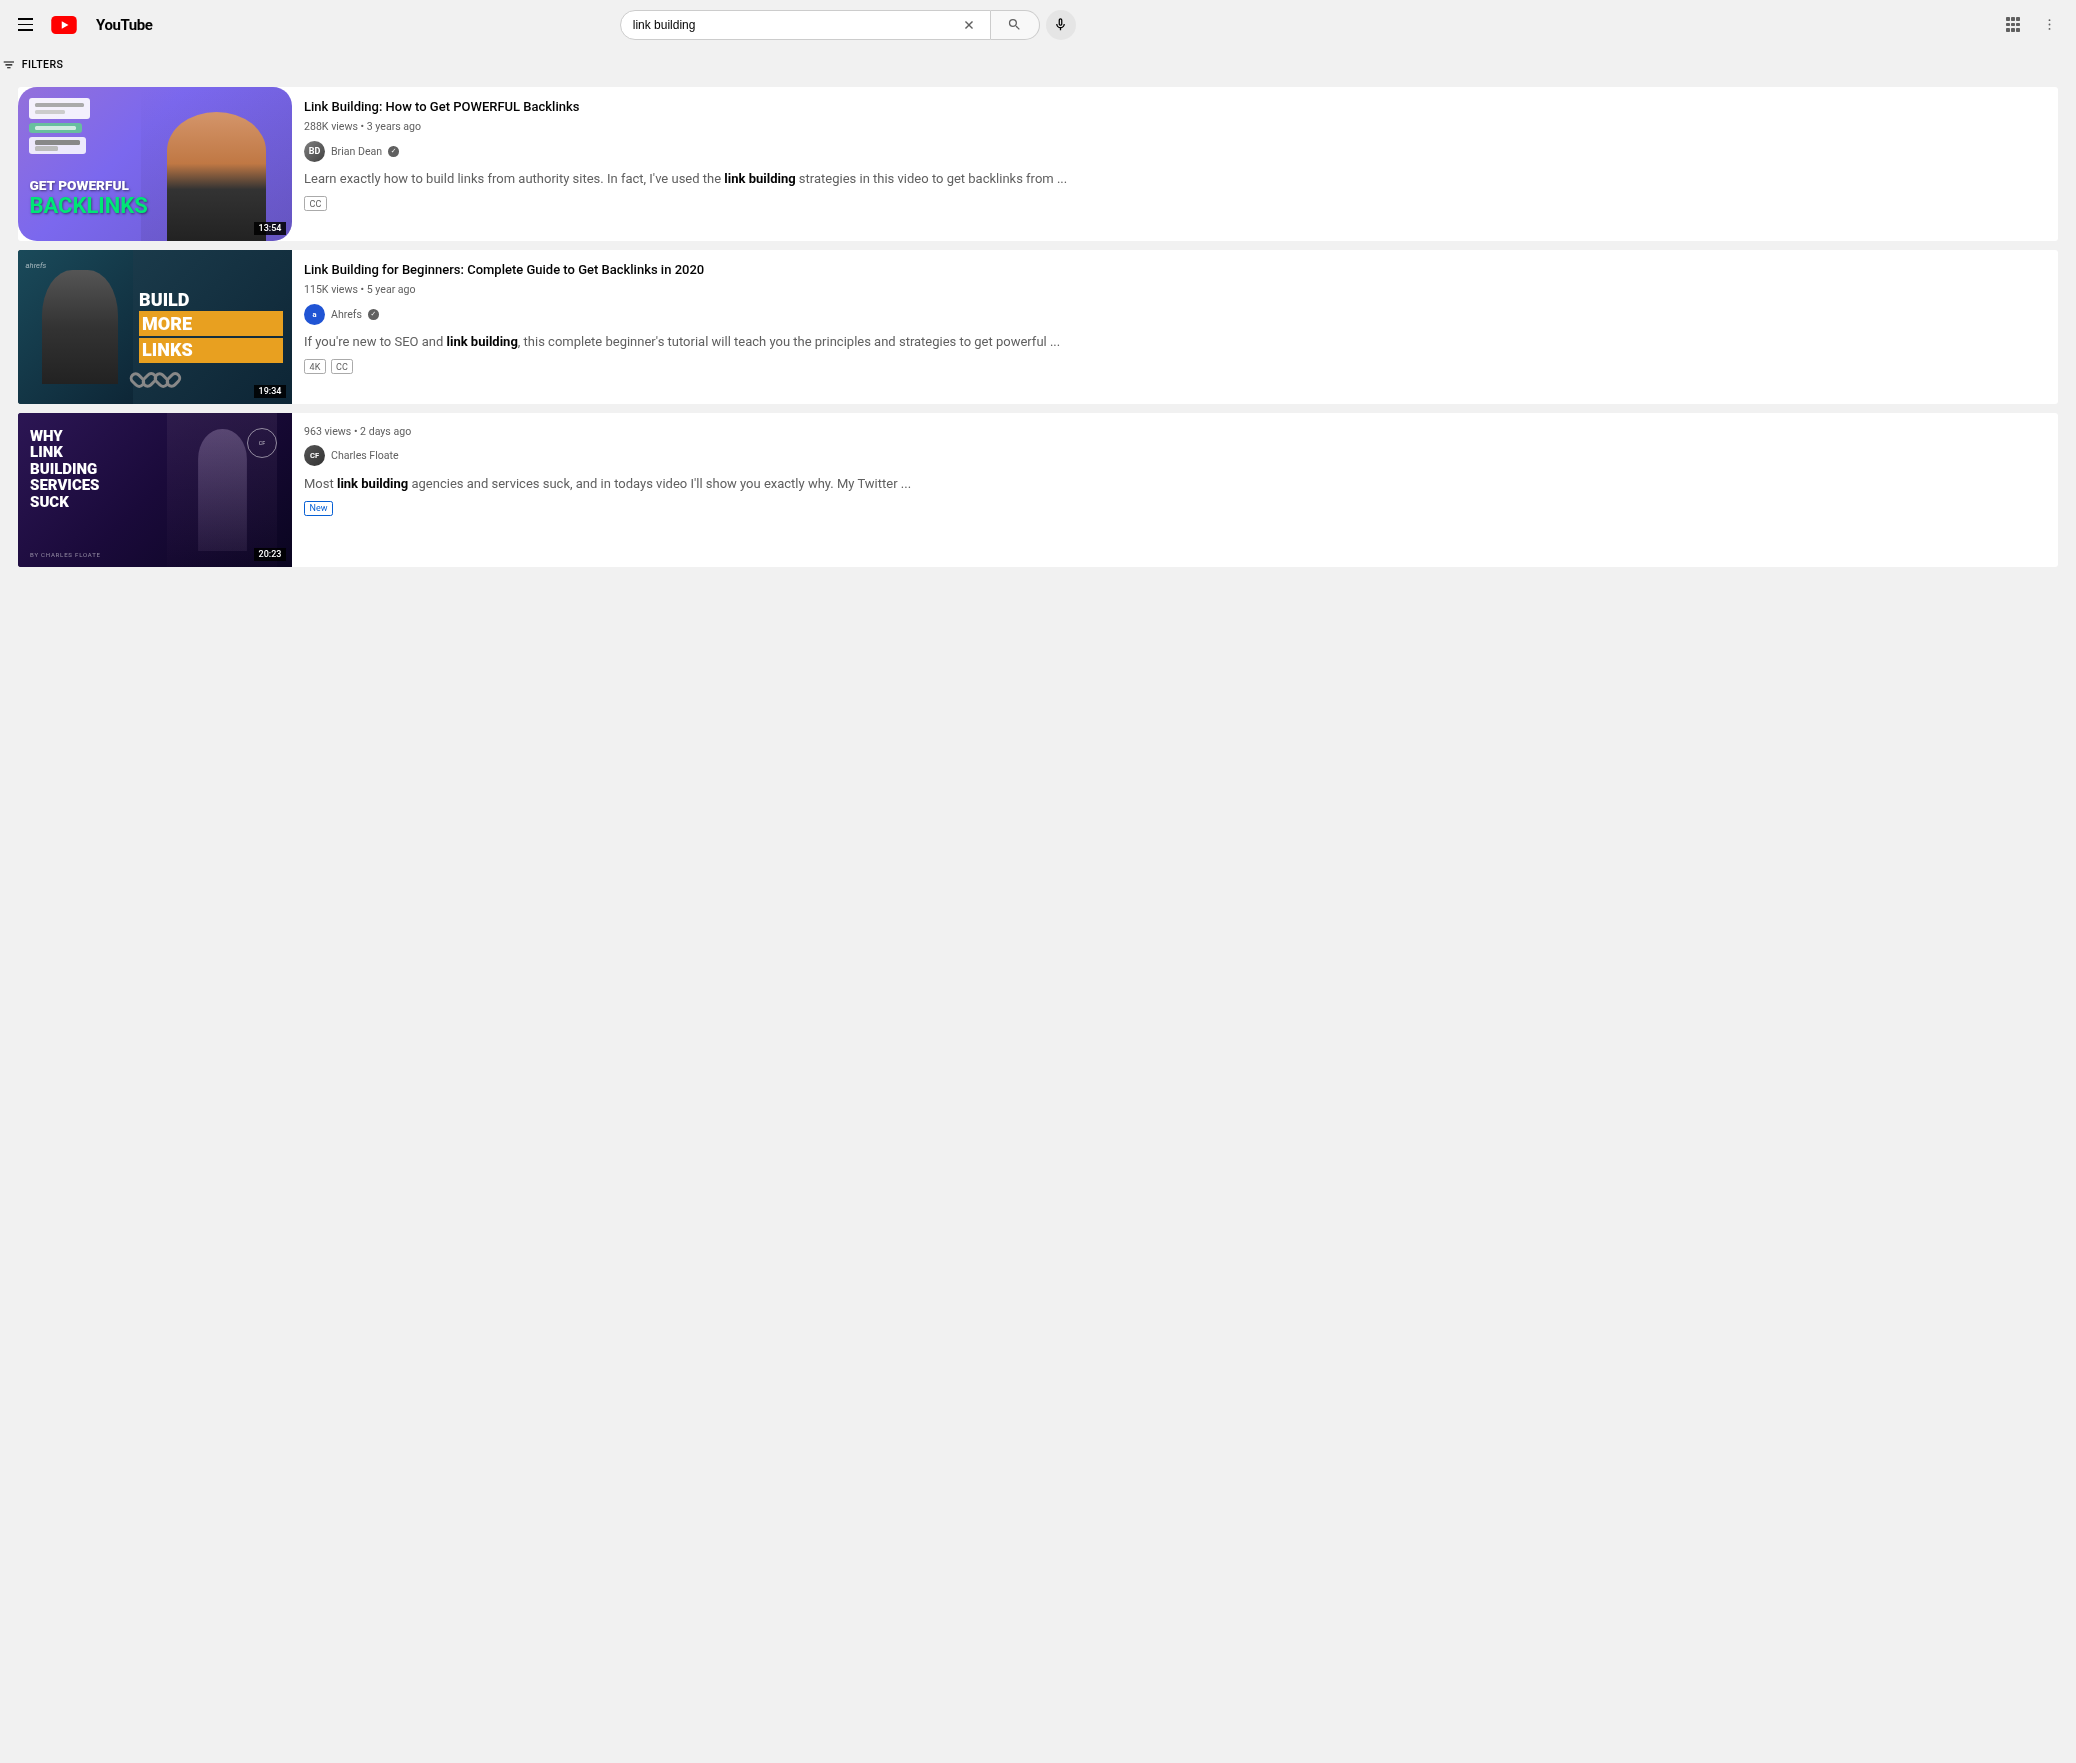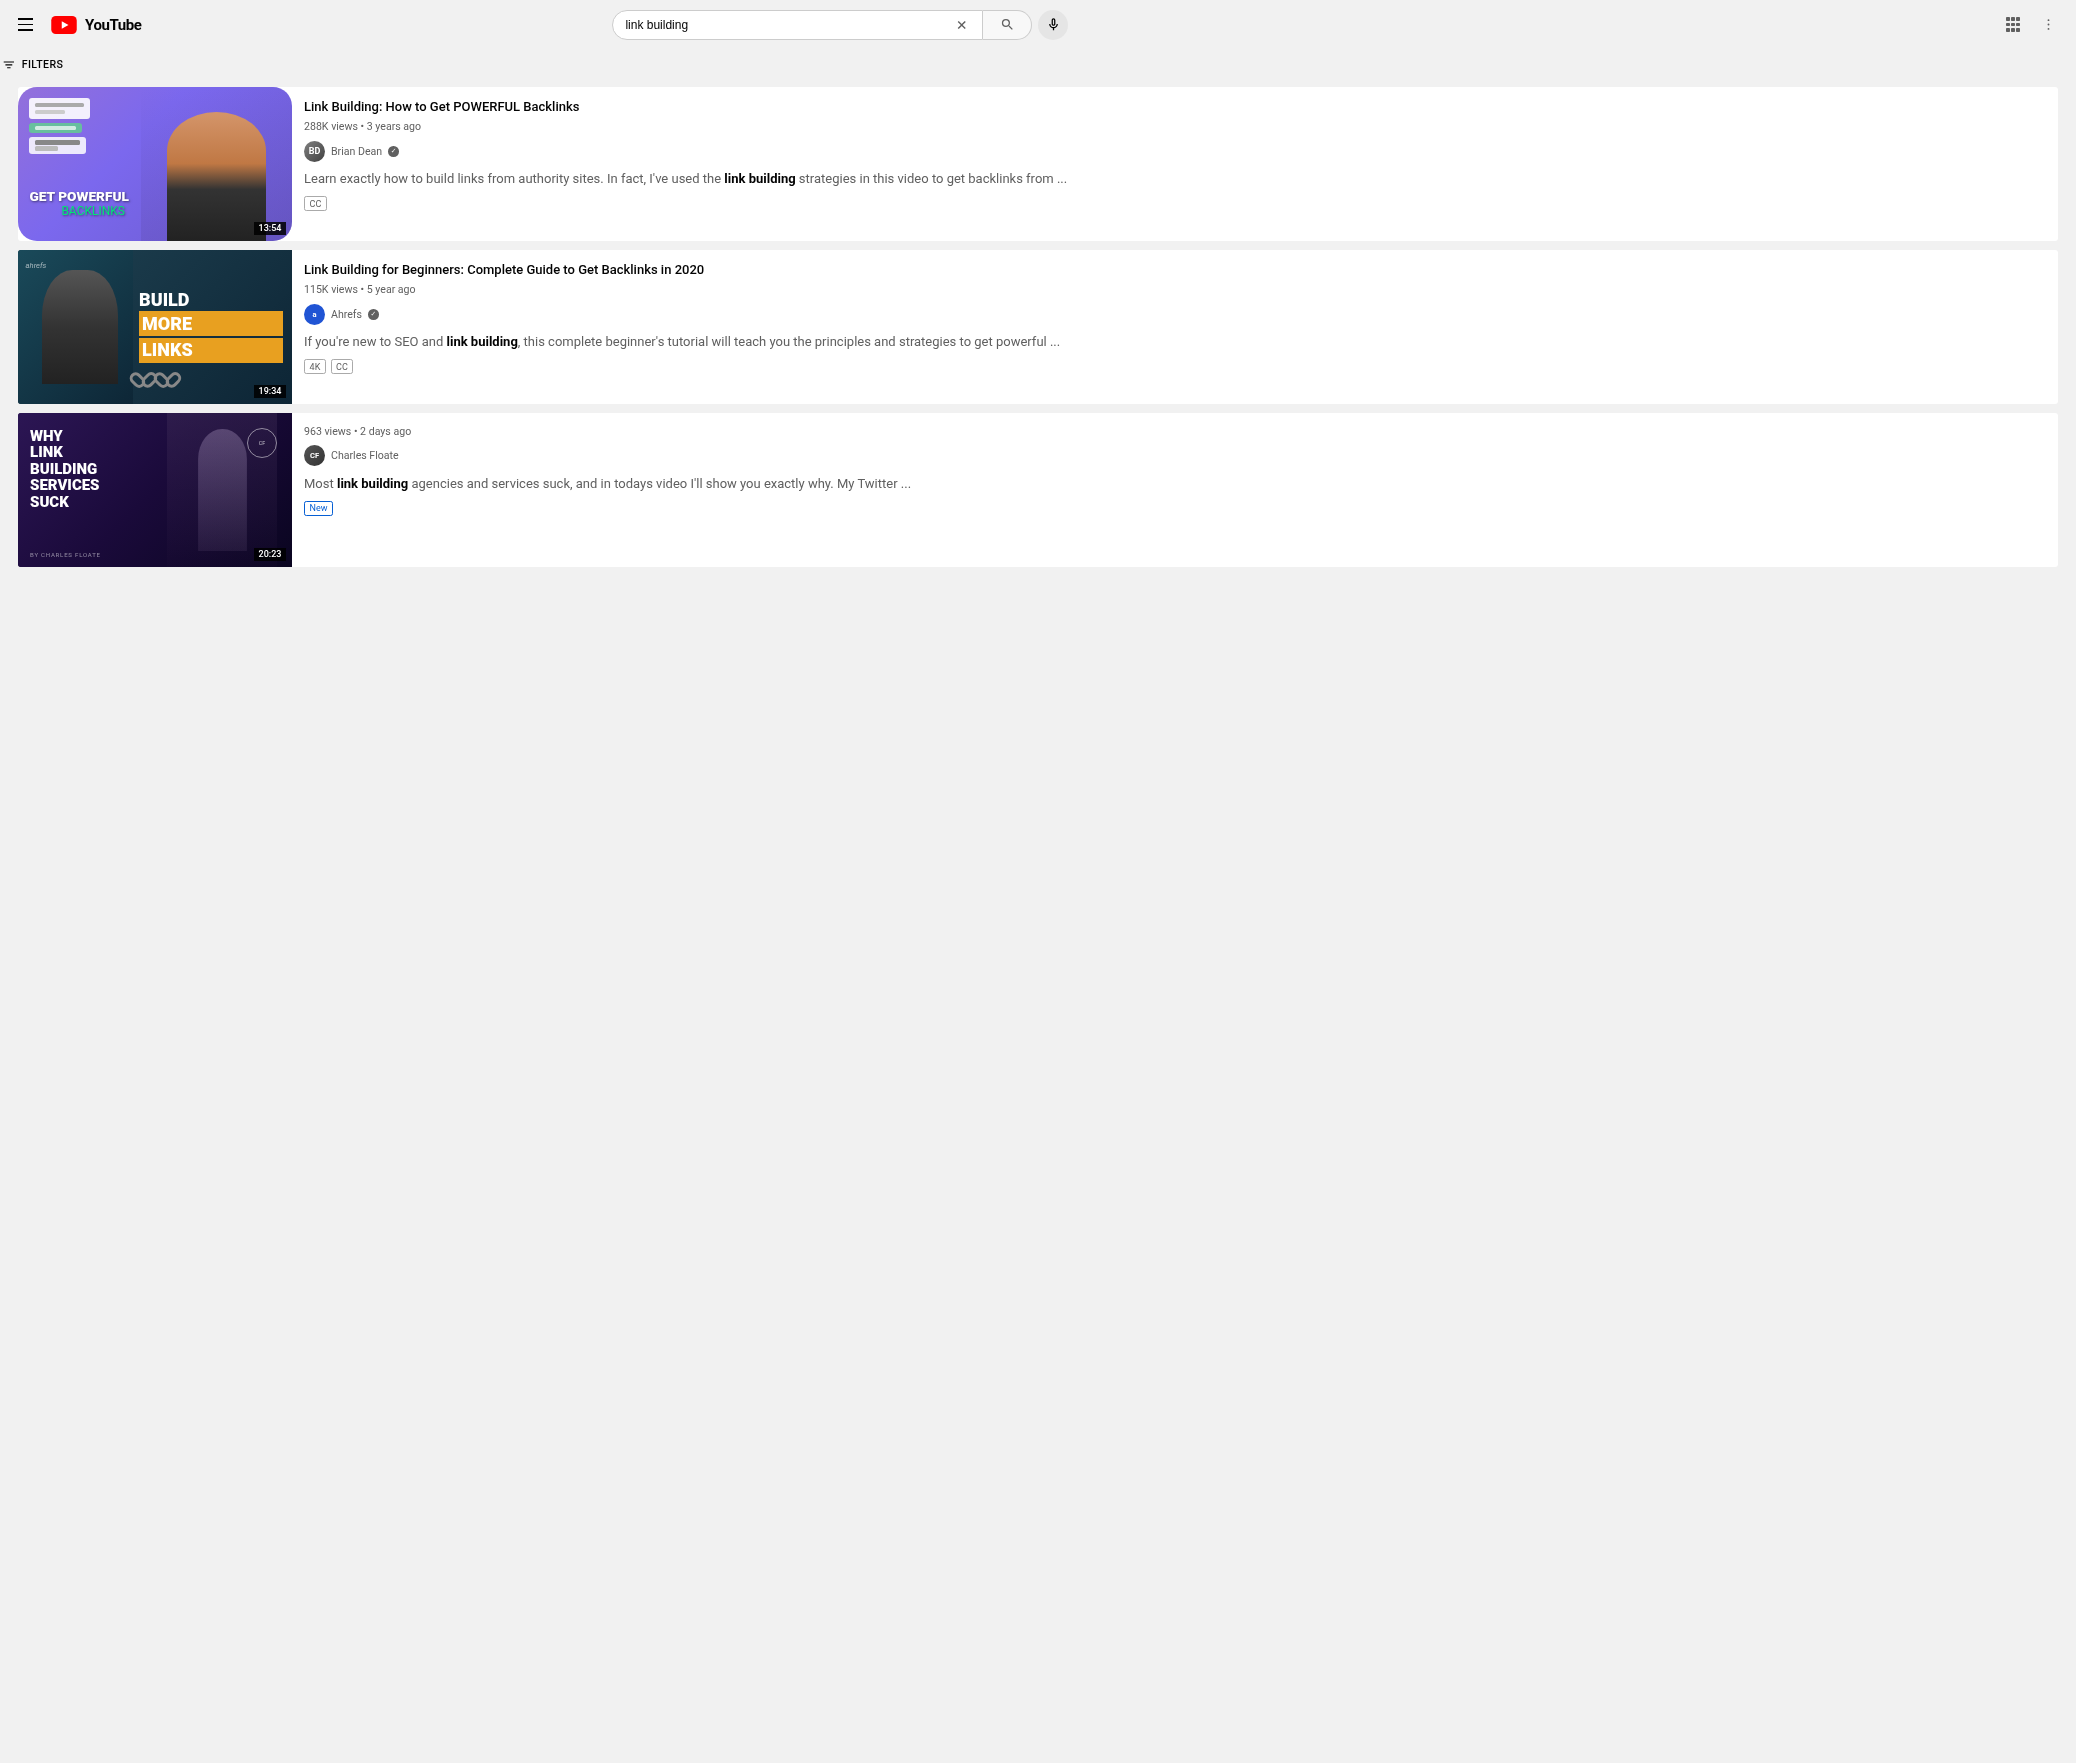--- a/index.html
+++ b/index.html
@@ -36,21 +36,21 @@
     }
     .hamburger-icon span {
       display: block;
       width: 15px;
       height: 1.5px;
       background: #030303;
     }
     .logo-container {
       display: flex;
       align-items: center;
-      gap: 8px;
+      gap: 19px;
       cursor: pointer;
     }
     .yt-icon {
       width: 26px;
       height: 18px;
     }
     .yt-wordmark {
       font-size: 15px;
       font-weight: 700;
       color: #030303;
@@ -419,21 +419,21 @@
             <div style="height:4.6px;background:#bbb;border-radius:1.5px;width:50%;"></div>
           </div>
         </div>
 
         <div style="position:absolute;right:0;bottom:0;width:55%;height:100%;background:linear-gradient(180deg, rgba(120,100,180,0) 0%, rgba(80,60,140,0.2) 100%);display:flex;align-items:flex-end;justify-content:center;">
           <div style="width:99px;height:129px;background:linear-gradient(180deg, #d4956a 0%, #c07844 40%, #333 60%, #222 100%);border-radius:50% 50% 0 0 / 30% 30% 0 0;"></div>
         </div>
 
         <div style="position:absolute;bottom:23px;left:11.4px;z-index:3;">
           <div style="font-size:13.7px;font-weight:900;color:#fff;text-shadow:0.8px 0.8px 2.3px rgba(0,0,0,0.5);">GET POWERFUL</div>
-          <div style="font-size:12px;font-weight:400;color:#00e676;text-shadow:0.8px 0.8px 2.3px rgba(0,0,0,0.5);margin-left:32px;">BACKLINKS</div>
+          <div style="font-size:22px;font-weight:700;color:#00e676;text-shadow:0.8px 0.8px 2.3px rgba(0,0,0,0.5);">BACKLINKS</div>
         </div>
       </div>
       <span class="duration-badge">13:54</span>
     </div>
     <div class="video-info">
       <div class="video-title">Link Building: How to Get POWERFUL Backlinks</div>
       <div class="video-meta">
         <span>288K views</span>
         <span> • </span>
         <span>3 years ago</span>

